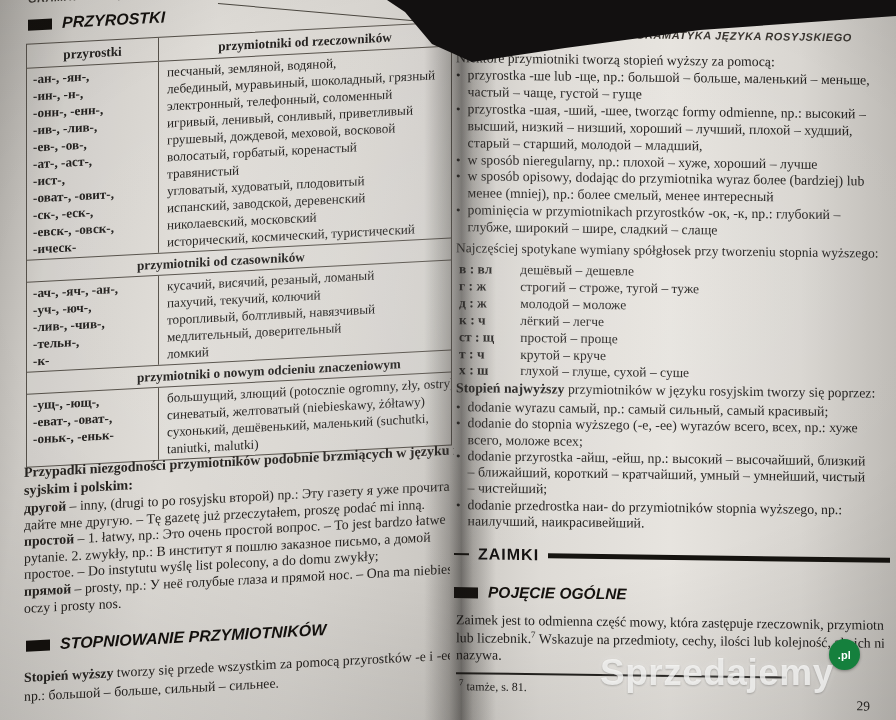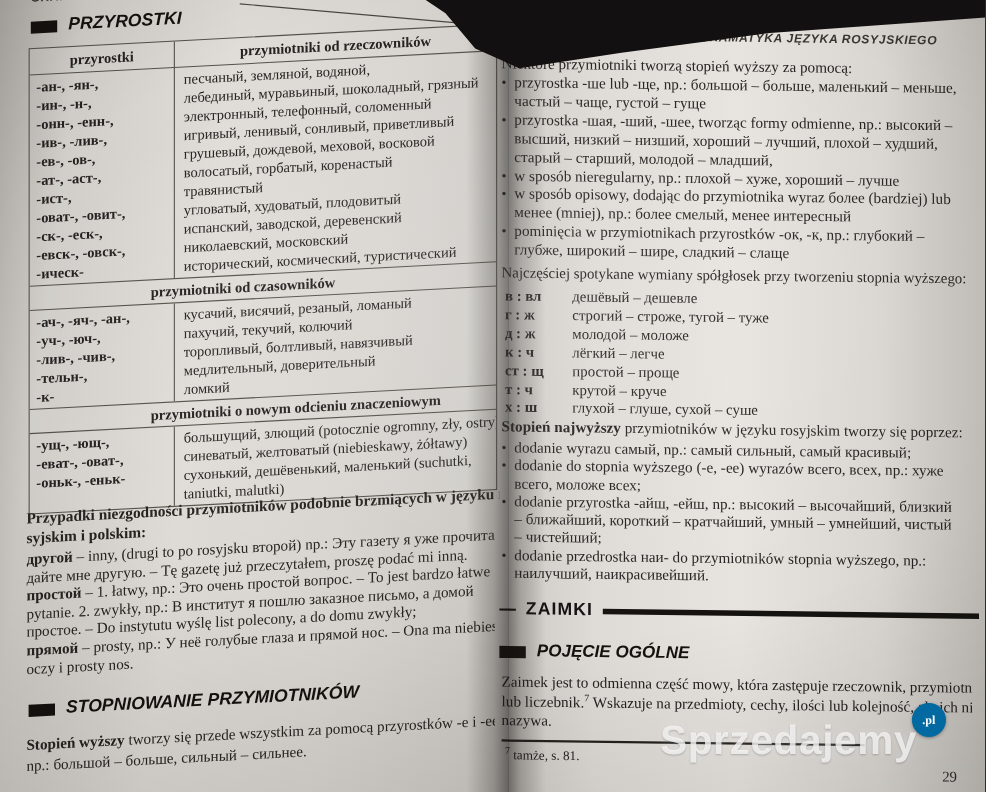--- a/index.html
+++ b/index.html
@@ -259,15 +259,15 @@
 
     <div class="pageno">29</div>
   </div>
 
   <div class="gutter"></div>
   <div class="vign"></div>
   <div class="topdark"></div>
 
   <div class="wm">
     <span>Sprzedajemy</span>
-    <span class="wmbadge" style="background: #0369a1; font-family: Liberation Serif, serif;">.pl</span>
+    <span class="wmbadge" style="background: #15803d;">.pl</span>
   </div>
 </div>
 
 </body></html>

